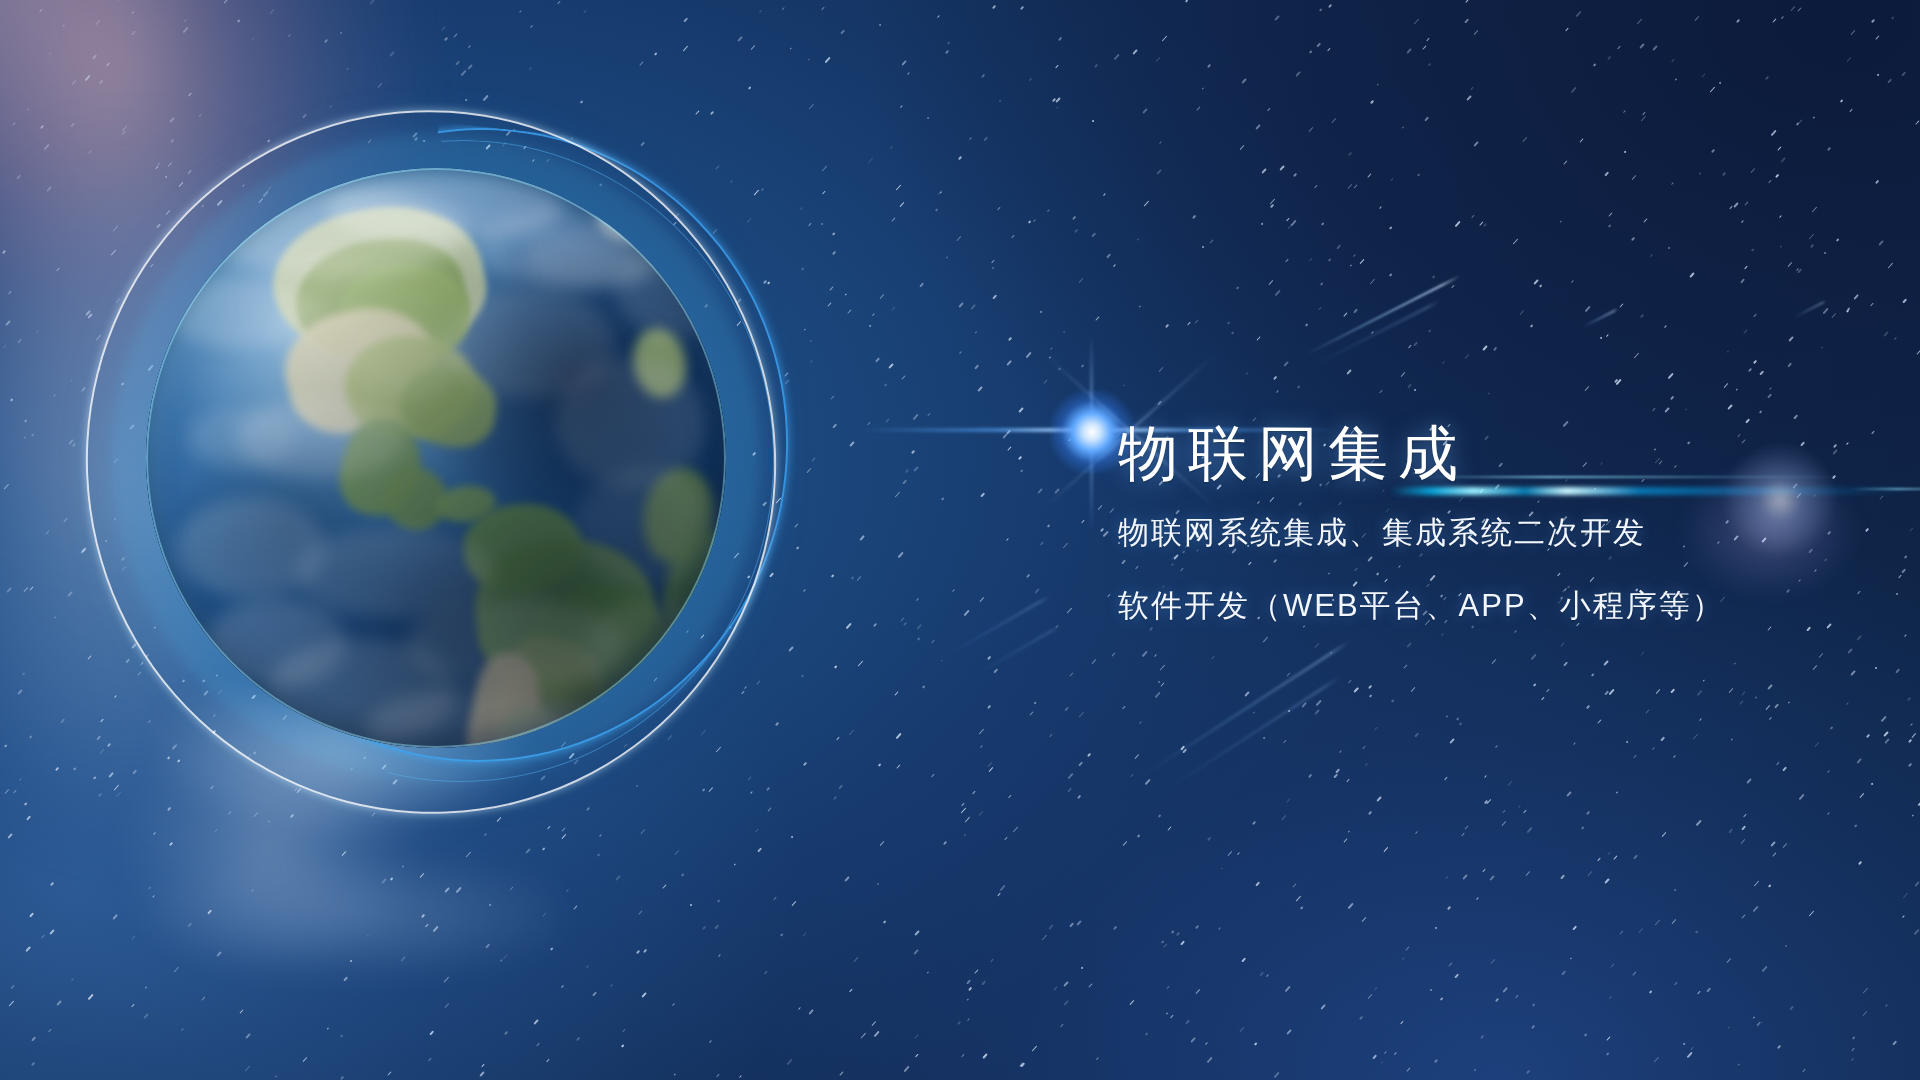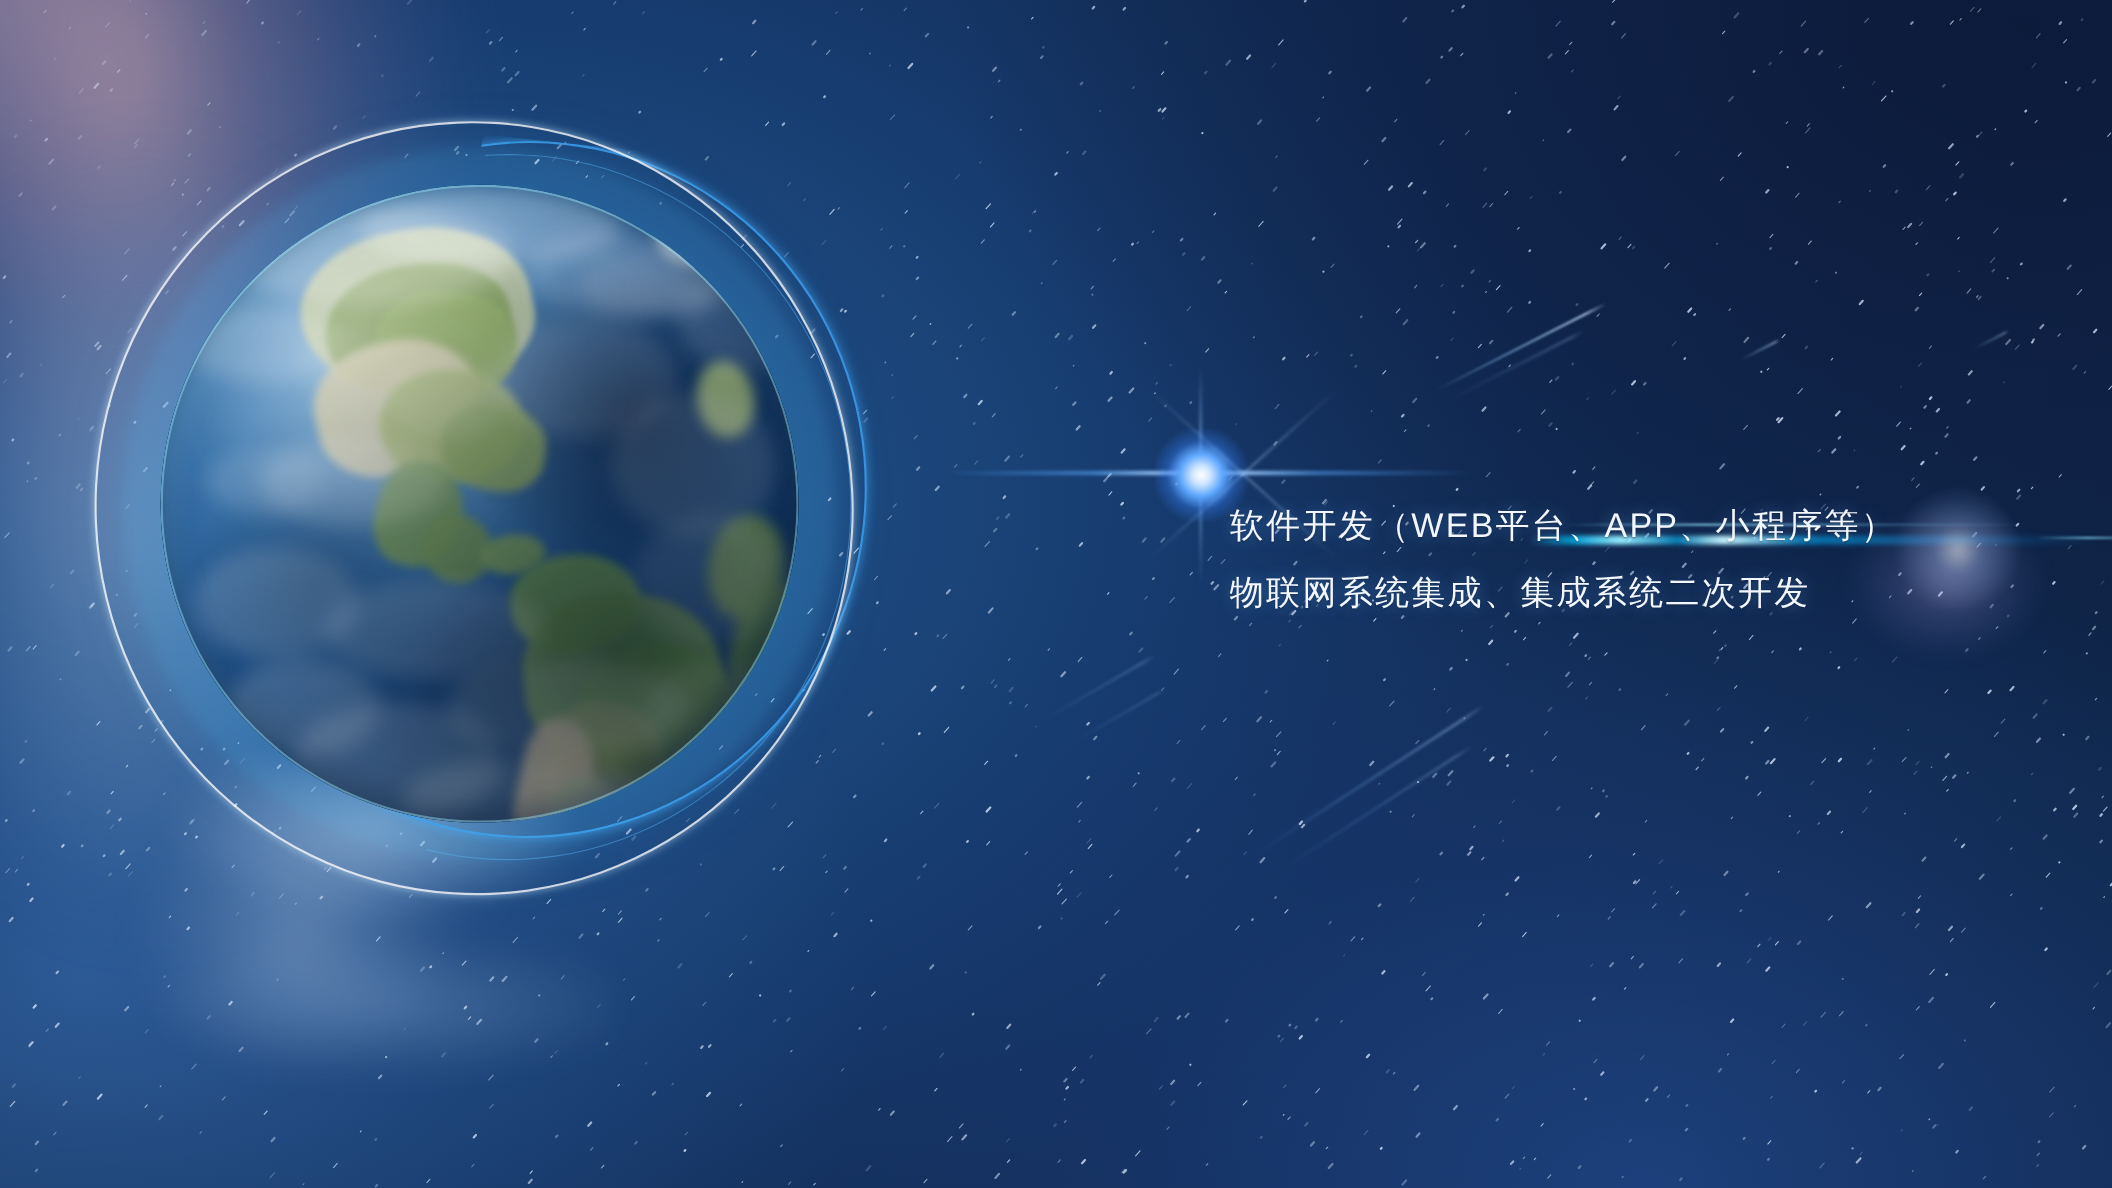--- a/index.html
+++ b/index.html
@@ -1686,17 +1686,18 @@
   <div class="flare-d2"></div>
   <div class="flare-star"></div>
 
   <div class="beam"></div>
   <div class="beam-thin"></div>
   <div class="beam-tiny"></div>
   <div class="glow-warm"></div>
   <div class="glow-warm2"></div>
 
   <div id="copy">
+    <div id="title">物联网集成</div>
+    <div id="sub2" class="sub">物联网系统集成、集成系统二次开发</div>
     <div id="sub1" class="sub">软件开发（WEB平台、APP、小程序等）</div>
-    <div id="sub2" class="sub">物联网系统集成、集成系统二次开发</div>
   </div>
 
 </div>
 
 </body></html>

